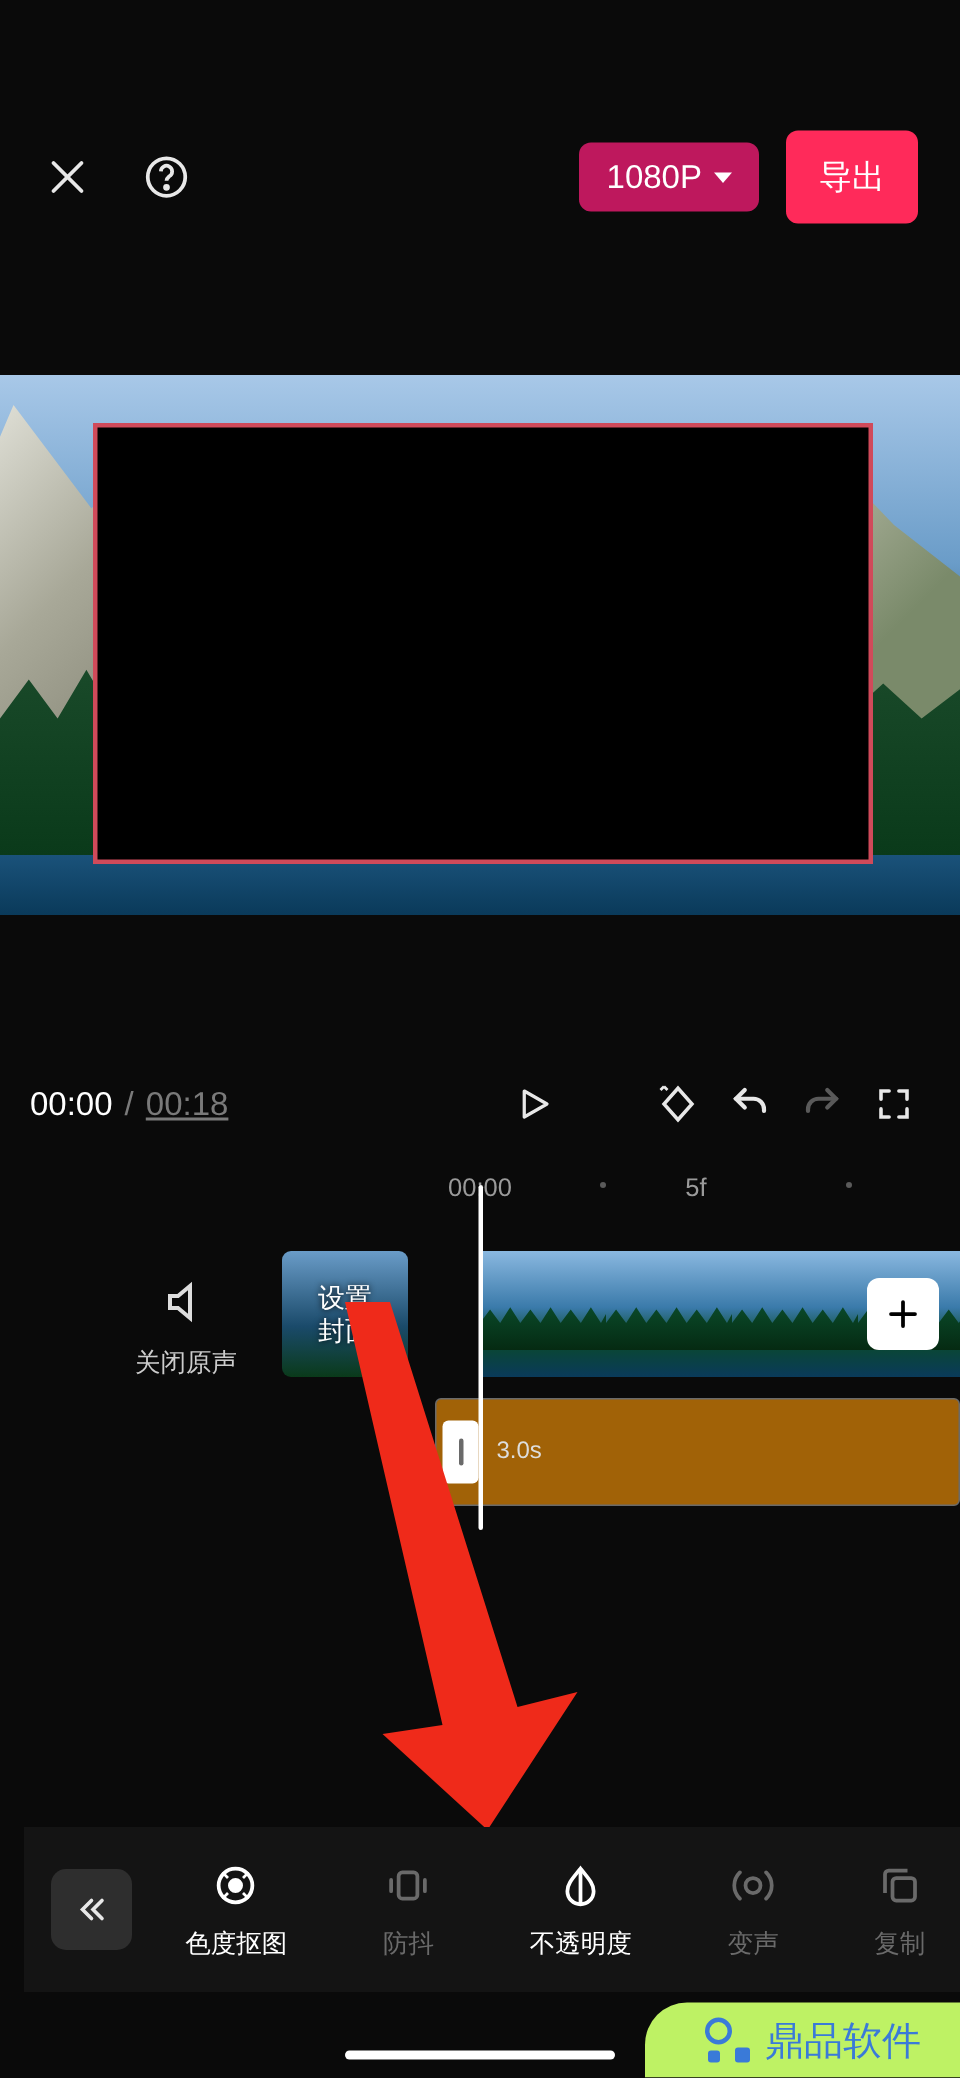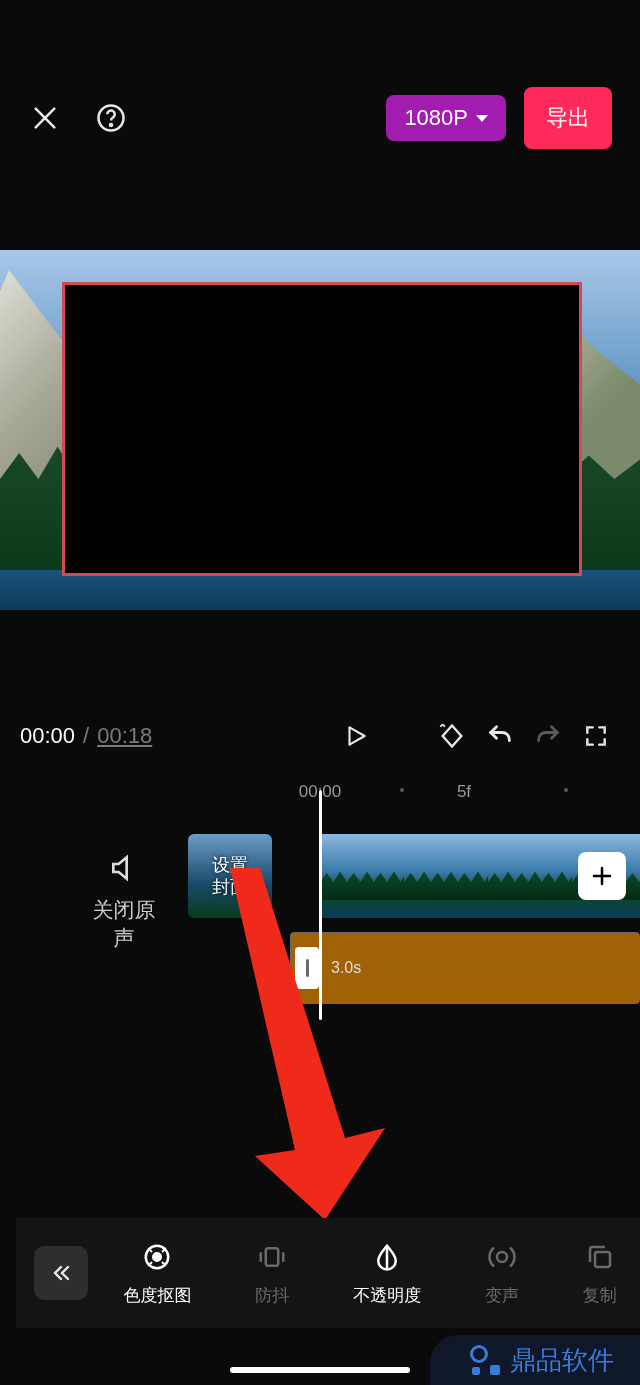--- a/index.html
+++ b/index.html
@@ -24,21 +24,21 @@
     padding: 0 28px;
   }
   .hdr-icon {
     width: 34px; height: 34px;
     display: flex; align-items: center; justify-content: center;
     margin-right: 32px;
     color: #e8e8e8;
   }
   .hdr-spacer { flex: 1; }
   .res-btn {
-    background: #a21caf;
+    background: #be185d;
     border-radius: 8px;
     padding: 10px 18px;
     display: flex; align-items: center;
     font-size: 22px;
     color: #fff;
     margin-right: 18px;
   }
   .res-caret {
     margin-left: 8px;
     width: 0; height: 0;
@@ -134,21 +134,21 @@
     top: 810px; left: 0; right: 0;
     height: 200px;
   }
   .mute-col {
     position: absolute;
     left: 84px; top: 42px;
     width: 80px;
     text-align: center;
     color: #ccc;
   }
-  .mute-col .lbl { font-size: 21px; margin-top: 8px; }
+  .mute-col .lbl { font-size: 17px; margin-top: 8px; }
   .cover-btn {
     position: absolute;
     left: 188px; top: 24px;
     width: 84px; height: 84px;
     border-radius: 6px;
     background: linear-gradient(180deg,#6a9cc8 0%, #1a4a6a 60%, #0a3a1a 100%);
     display: flex; align-items: center; justify-content: center;
     font-size: 18px; line-height: 22px;
     text-align:center;
     text-shadow: 0 0 4px #000;
@@ -242,21 +242,21 @@
   }
   .tool.active { color: #fff; }
   .tool-icon { width: 34px; height: 34px; display:flex; align-items:center; justify-content:center; }
 
   
   .watermark {
     position: absolute;
     bottom: 0; right: 0;
     height: 50px;
     padding: 0 26px 0 40px;
-    background: #0f172a;
+    background: #bef264;
     border-top-left-radius: 28px;
     display: flex; align-items: center;
     color: #3a7ad8;
     font-size: 26px; font-weight: 500;
     gap: 10px;
   }
   .wm-logo {
     width: 30px; height: 30px;
     position: relative;
   }

